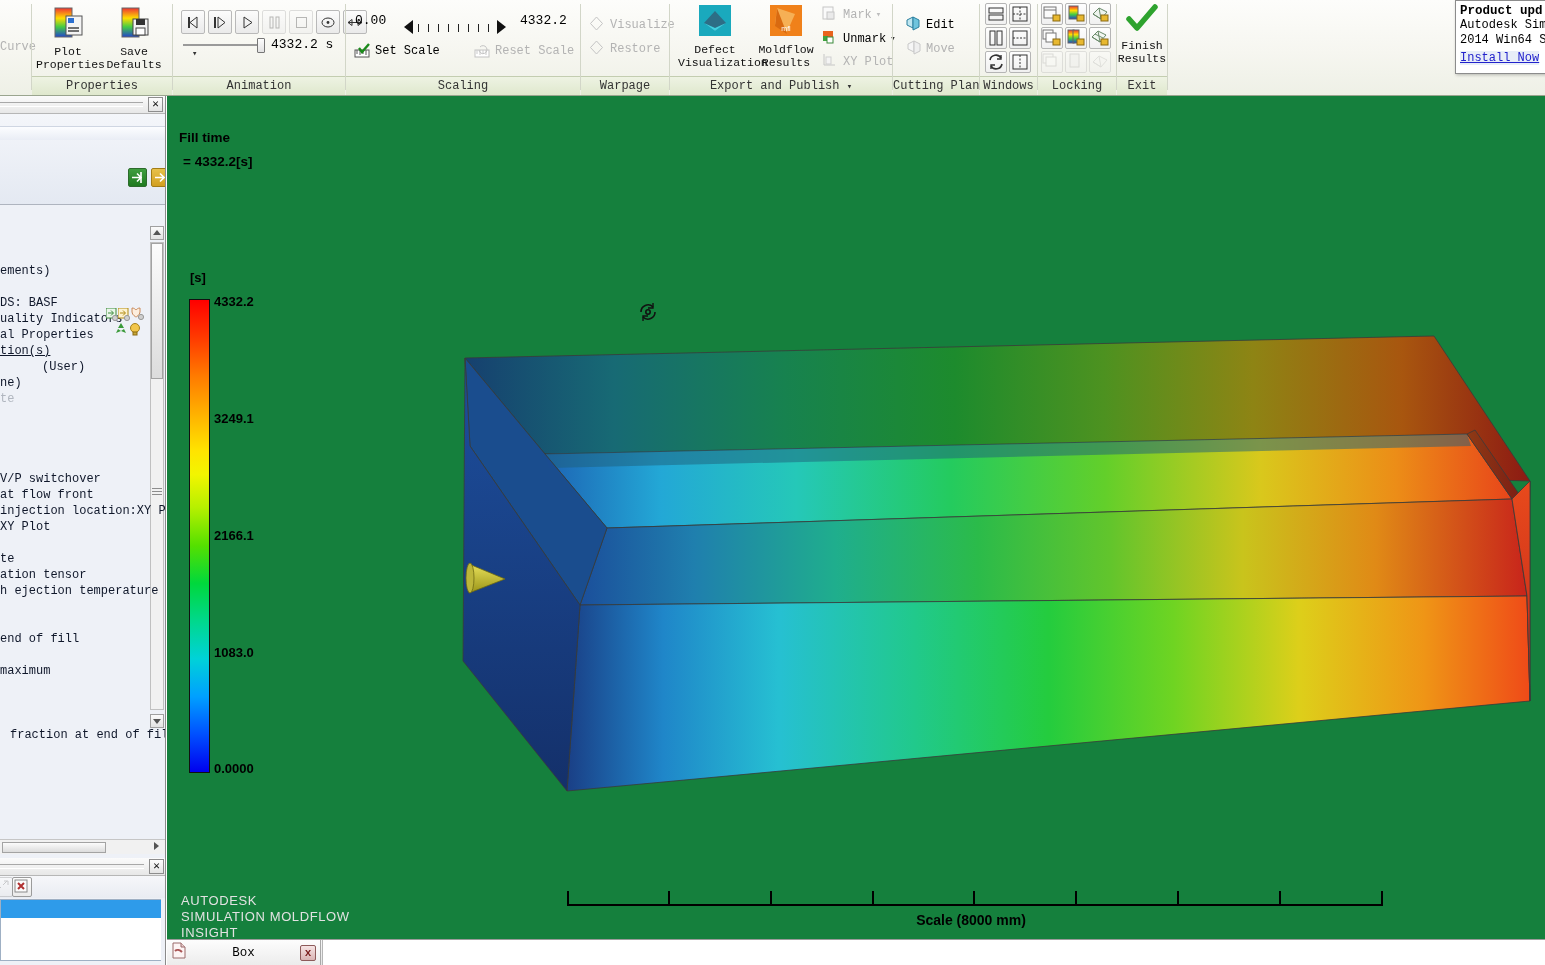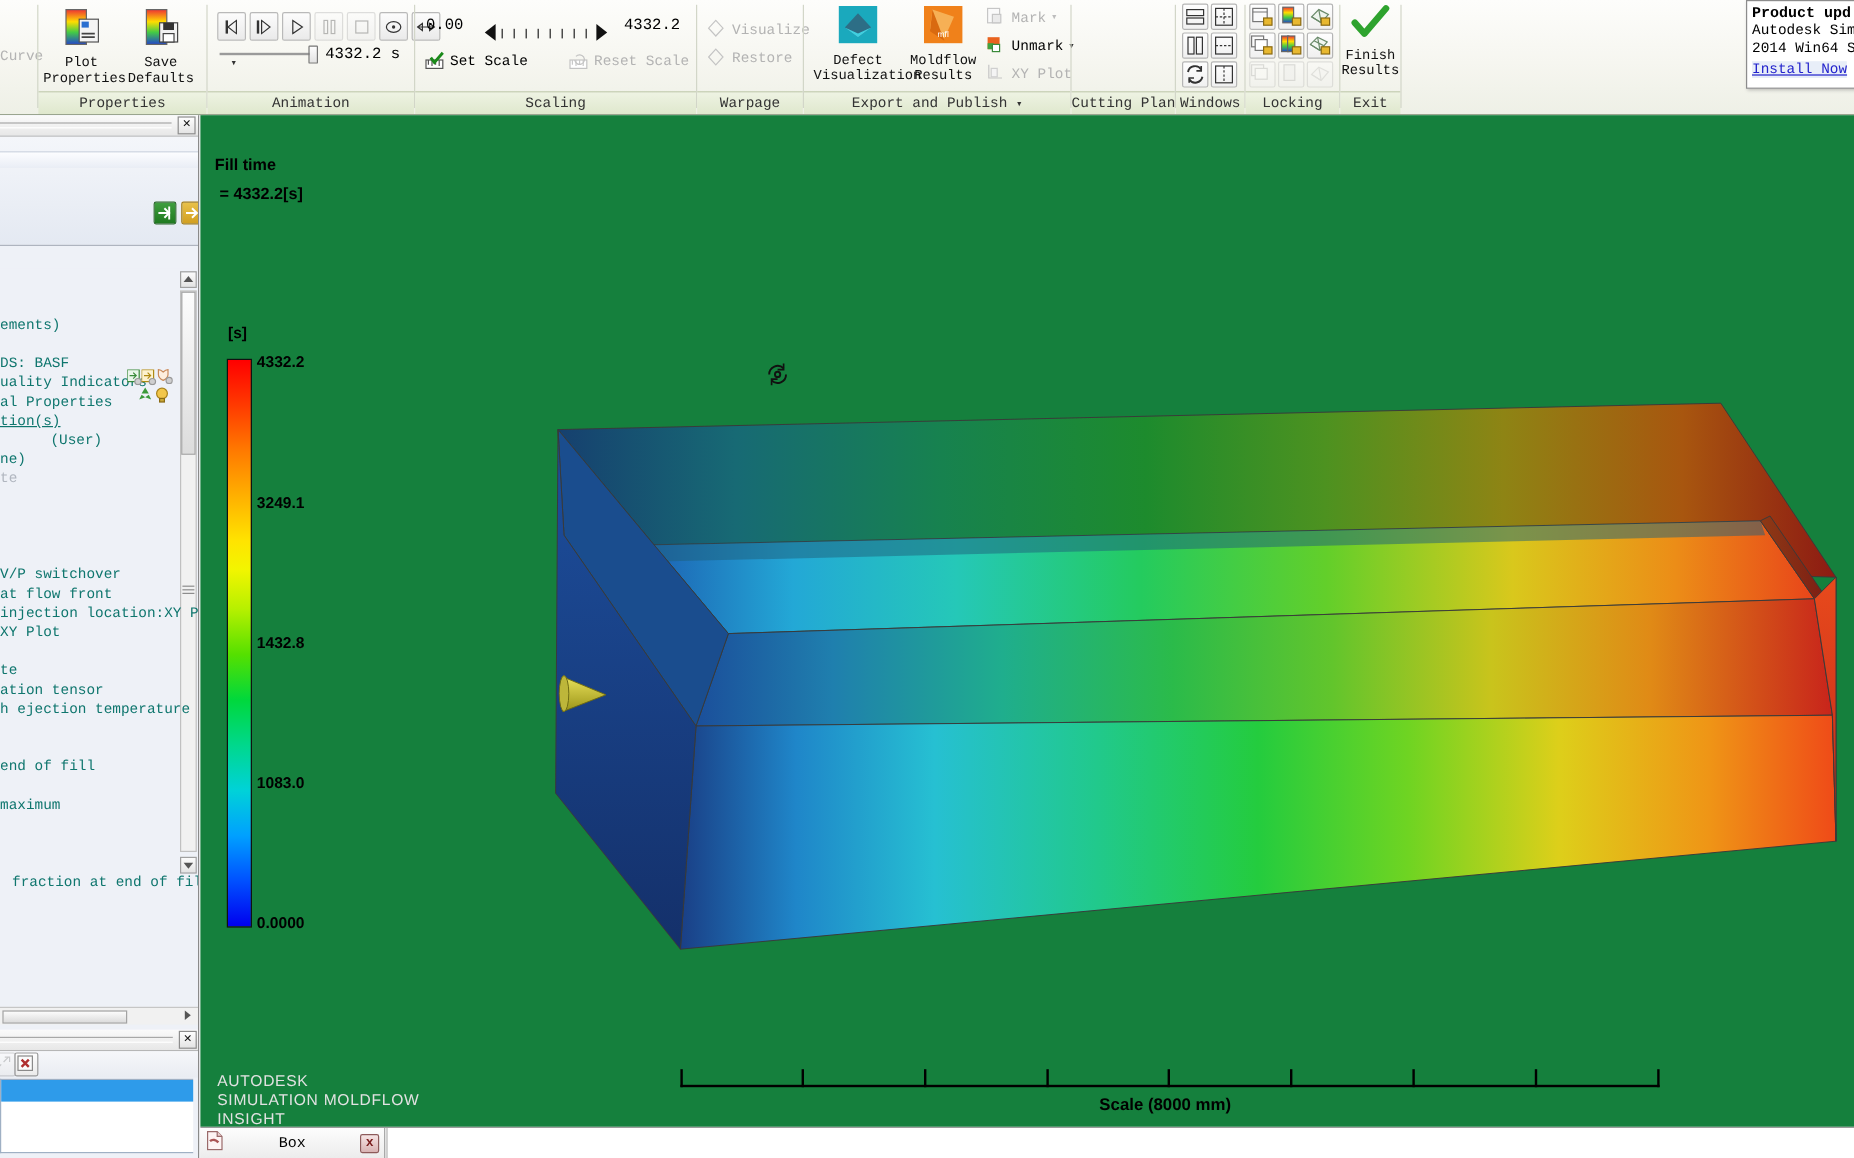--- a/index.html
+++ b/index.html
@@ -124,21 +124,21 @@
   #treeVThumb { position:absolute; left:0; top:0; width:12px; height:136px;
     background:linear-gradient(to bottom,#fcfcfc,#dcdcdc); border:1px solid #a3a3a3;}
   #treeVGrip { position:absolute; right:4px; top:262px; width:10px; height:8px;}
   #treeVGrip i { display:block; height:1px; background:#8d8d8d; margin:2px 0;}
   #treeDownArrow { position:absolute; right:2px; top:490px; width:14px; height:14px;
     background:linear-gradient(to bottom,#fbfbfb,#e3e3e3); border:1px solid #a0a0a0;}
   #treeHScroll { position:absolute; left:0; right:0; bottom:0; height:15px;
     background:#f1f1f1; border-top:1px solid #c6c6c6;}
   #treeHThumb { position:absolute; left:2px; top:2px; width:104px; height:11px;
     background:linear-gradient(to bottom,#fcfcfc,#dcdcdc); border:1px solid #a3a3a3;}
-  .treeLine { position:absolute; white-space:nowrap; font-size:12px; color:#0f766e; line-height:14px;}
+  .treeLine { position:absolute; white-space:nowrap; font-size:12px; color:#0f172a; line-height:14px;}
   .treeLine.dim { color:#b0b6bf; }
 
   .statIcon { position:absolute; width:13px; height:13px; }
 
   #lowerPanel {
     position:absolute; left:0; top:762px; width:166px; height:103px;
     background:#eef1f7;
   }
   #lowerPanel .tbar { position:relative; height:18px;
      background:linear-gradient(to bottom,#fbfbfb,#e7e7e7); border-bottom:1px solid #b6b6b6;}
@@ -434,20 +434,40 @@
       </div>
     </div>
     <div class="glabel">
       <span>Export and Publish</span>
       <span class="caret">▾</span>
     </div>
   </div>
   <div class="gsep" style="left:892px;"></div>
 
   <div class="rgroup" style="left:893px;width:86px;">
+    <div class="gbody">
+      <div class="smallrow" style="left:12px;top:16px;">
+        <span class="chip">
+          <svg width="17" height="15" viewBox="0 0 17 15">
+              <path d="M2 4l6-3v11l-6-3z" fill="#bfe6f0" stroke="#2a7f9e"></path>
+              <path d="M8 1l6 3v7l-6 3z" fill="#6fc4dd" stroke="#2a7f9e"></path>
+            </svg>
+        </span>
+        <span>Edit</span>
+      </div>
+      <div class="smallrow dim" style="left:12px;top:40px;">
+        <span class="chip">
+          <svg width="17" height="15" viewBox="0 0 17 15">
+              <path d="M3 4l6-3v11l-6-3z" fill="#f6f6f6" stroke="#c8c8c8"></path>
+              <path d="M9 1l6 3v7l-6 3z" fill="#efefef" stroke="#c8c8c8"></path>
+            </svg>
+        </span>
+        <span>Move</span>
+      </div>
+    </div>
     <div class="glabel">Cutting Plane</div>
   </div>
   <div class="gsep" style="left:979px;"></div>
 
   <div class="rgroup" style="left:980px;width:57px;">
     <div class="gbody">
       <div class="iconGrid" style="left:5px;top:3px;grid-template-columns:repeat(2,22px);">
         <div class="gi"><svg width="20" height="20" viewBox="0 0 20 20">
               <rect x="3" y="4" width="14" height="5" fill="none" stroke="#333"></rect>
               <rect x="3" y="11" width="14" height="5" fill="none" stroke="#333"></rect>
@@ -685,21 +705,21 @@
 
   <div id="plotTitle">
     <div>Fill time</div>
     <div class="ln2">= 4332.2[s]</div>
   </div>
 
   <div id="cbUnit">[s]</div>
   <div id="colorbar"></div>
   <div class="cbLab" style="top:198px;">4332.2</div>
   <div class="cbLab" style="top:315px;">3249.1</div>
-  <div class="cbLab" style="top:432px;">1432.8</div>
+  <div class="cbLab" style="top:432px;">2166.1</div>
   <div class="cbLab" style="top:549px;">1083.0</div>
   <div class="cbLab" style="top:665px;">0.0000</div>
 
   <svg id="model" viewBox="0 0 1378 843">
     <defs>
       <linearGradient id="gTopRail" x1="0" y1="0" x2="1" y2="0">
         <stop offset="0" stop-color="#1b4f9b"></stop>
         <stop offset="0.12" stop-color="#1f7fae"></stop>
         <stop offset="0.27" stop-color="#1fae8d"></stop>
         <stop offset="0.42" stop-color="#2bbb4a"></stop>

